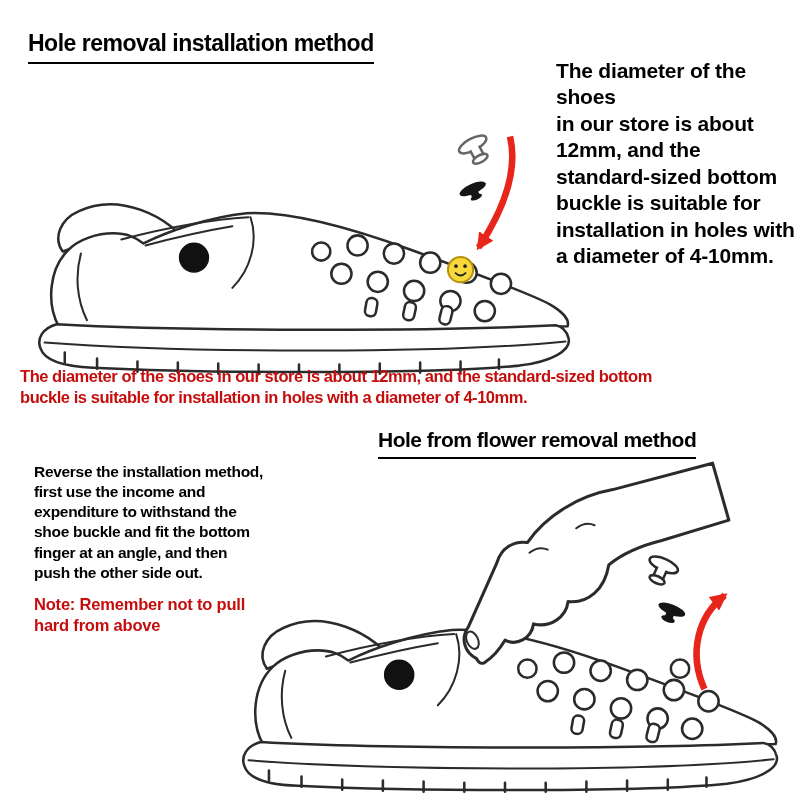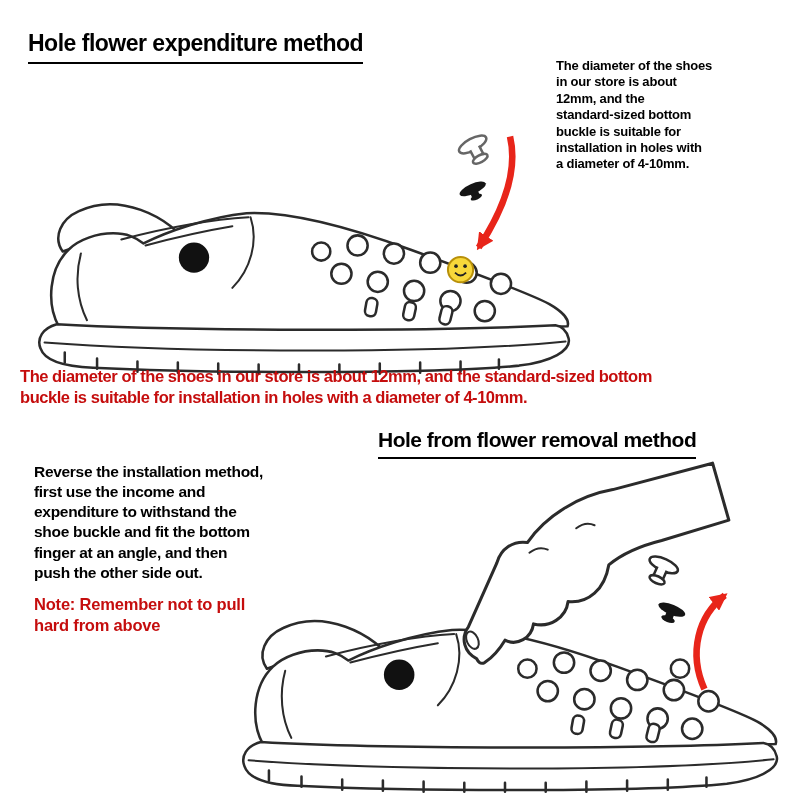--- a/index.html
+++ b/index.html
@@ -9,21 +9,21 @@
     overflow:hidden;
   }
   .abs{position:absolute;}
   .title{
     margin:0;font-weight:bold;color:#000;white-space:nowrap;
     border-bottom:2px solid #000;padding-bottom:5px;letter-spacing:-0.5px;
   }
   .t1{font-size:23px;}
   .t2{font-size:21px;}
   .note{font-weight:bold;white-space:pre-line;}
-  .black-note{color:#000;font-size:13px;line-height:1.26;letter-spacing:-0.2px;}
+  .black-note{color:#000;font-size:21px;line-height:1.26;letter-spacing:-0.2px;}
   .red{color:#c50d0d;}
   .highlight-note{font-size:16.5px;line-height:1.28;letter-spacing:-0.45px;}
   .instructions{font-size:15.5px;line-height:1.3;letter-spacing:-0.3px;}
   .warning{font-size:16.5px;line-height:1.3;letter-spacing:-0.2px;}
   svg{display:block;}
 </style>
 </head>
 <body>
 
 <div class="canvas">
@@ -72,21 +72,21 @@
         <path fill="none" stroke-width="2" d="M 28,188 C 160,198 420,200 544,187"></path>
 
         <path fill="none" stroke-width="2.5" d="M 48,198 L 48,208 M 80,204 L 80,214 M 120,207 L 120,217
                  M 160,208 L 160,218 M 200,209 L 200,219 M 240,210 L 240,219 M 280,210 L 280,219
                  M 320,210 L 320,219 M 360,209 L 360,219 M 400,208 L 400,218 M 440,207 L 440,217
                  M 478,205 L 478,214"></path>
       </g>
     </defs>
   </svg>
 
-  <h1 class="abs title t1" style="left:28px;top:30px;">Hole flower expenditure method</h1>
+  <h1 class="abs title t1" style="left:28px;top:30px;">Hole removal installation method</h1>
 
   <p class="abs note black-note" style="left:556px;top:58px;width:242px;margin:0;">The diameter of the shoes
 in our store is about
 12mm, and the
 standard-sized bottom
 buckle is suitable for
 installation in holes with
 a diameter of 4-10mm.</p>
 
   <svg class="abs" style="left:16px;top:92px;" width="566" height="313" viewBox="0 0 560 310">

